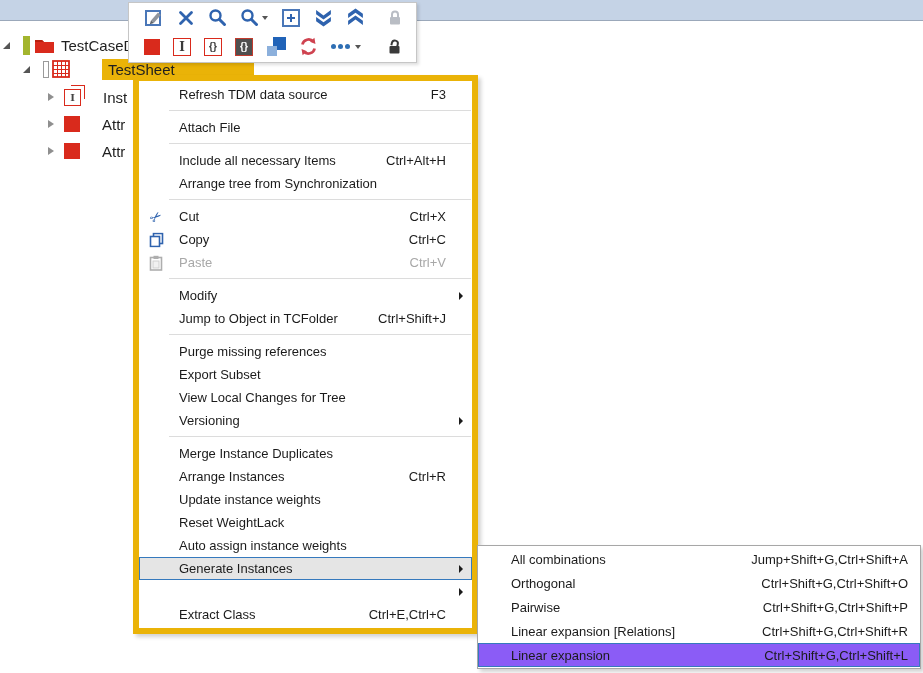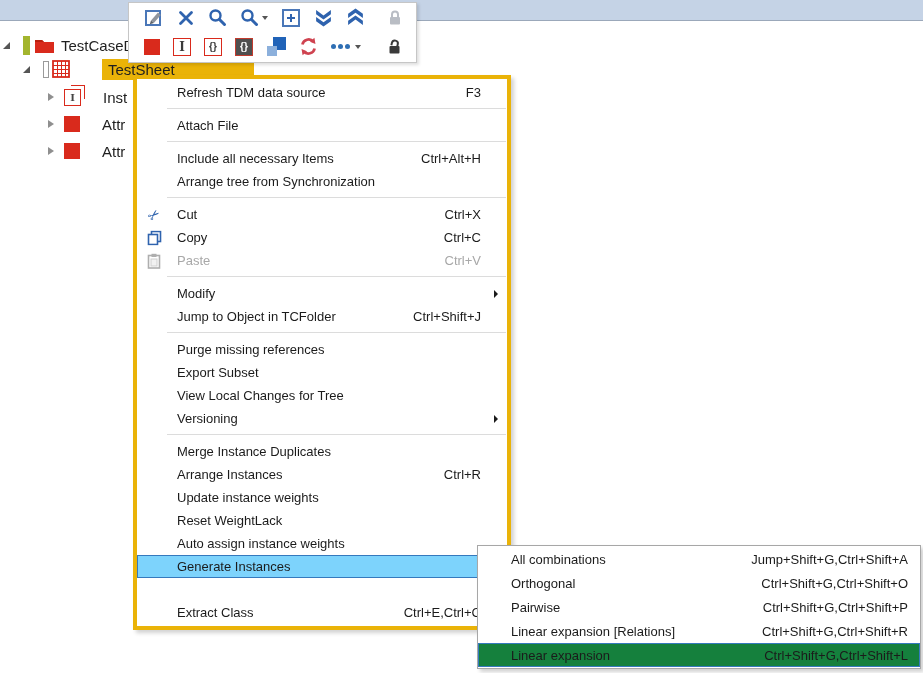--- a/index.html
+++ b/index.html
@@ -33,36 +33,36 @@
   .box-out.gI{font:bold 12px "DejaVu Serif",serif;}
   .box-out.gB{font-size:10px;letter-spacing:0;}
   .box-dark{background:#4f4f4f;border-color:#c23b2e;color:#fff;}
   .copyblue{position:relative;width:20px;height:20px;}
   .copyblue .back{position:absolute;right:0;top:0;width:13px;height:13px;background:#2063b8;}
   .copyblue .front{position:absolute;left:1px;bottom:1px;width:10px;height:10px;background:#8cb0dc;}
   .dots{display:flex;align-items:center;}
   .dots i{width:5px;height:5px;border-radius:50%;background:#2f6fb4;margin-right:2px;}
 
   
-  .menu{position:absolute;left:133px;top:75px;width:378px;background:#fff;border:4px solid #eab308;box-shadow:3px 3px 4px rgba(0,0,0,.18);padding:2px 0;box-sizing:border-box;z-index:20;font-size:13px;color:#1b1b1b;}
+  .menu{position:absolute;left:133px;top:75px;width:345px;background:#fff;border:6px solid #eab308;box-shadow:3px 3px 4px rgba(0,0,0,.18);padding:2px 0;box-sizing:border-box;z-index:20;font-size:13px;color:#1b1b1b;}
   .mi{position:relative;height:23px;display:flex;align-items:center;padding-left:40px;padding-right:26px;}
   .mi .lbl{flex:1;white-space:nowrap;}
   .mi .sc{margin-left:28px;white-space:nowrap;}
   .mi .ic{position:absolute;left:6px;top:50%;transform:translateY(-50%);width:22px;display:flex;justify-content:center;align-items:center;}
   .mi .arrow{position:absolute;right:9px;top:50%;transform:translateY(-50%);width:0;height:0;border-top:4px solid transparent;border-bottom:4px solid transparent;border-left:4px solid #1b1b1b;}
-  .mi.hl{background:#7dd3fc;box-shadow:inset 0 0 0 1px #3579bd;}
+  .mi.hl{background:#e5e5e5;box-shadow:inset 0 0 0 1px #3579bd;}
   .mi.disabled{color:#a8a8a8;}
   .sep{height:1px;background:#dcdcdc;margin:4px 1px 5px 30px;}
   .scis{color:#2f63ae;font-size:14px;display:inline-block;transform:rotate(-40deg);}
 
   .submenu{position:absolute;left:477px;top:545px;width:444px;background:#fff;border:1px solid #a7a7a7;box-shadow:3px 3px 4px rgba(0,0,0,.18);padding:1px 0;box-sizing:border-box;z-index:30;font-size:13px;color:#1b1b1b;}
   .smi{height:24px;display:flex;align-items:center;padding-left:33px;padding-right:12px;}
   .smi .lbl{white-space:nowrap;}
   .smi .sc{margin-left:auto;white-space:nowrap;}
-  .smi.hl{background:#15803d;box-shadow:inset 0 0 0 1px #3579bd;}
+  .smi.hl{background:#8b5cf6;box-shadow:inset 0 0 0 1px #3579bd;}
 </style>
 </head>
 <body>
 
 <div class="screen">
 
   <div class="topband"></div>
 
   <div class="tree">
     <div class="trow" style="left:3px;top:8px;">

